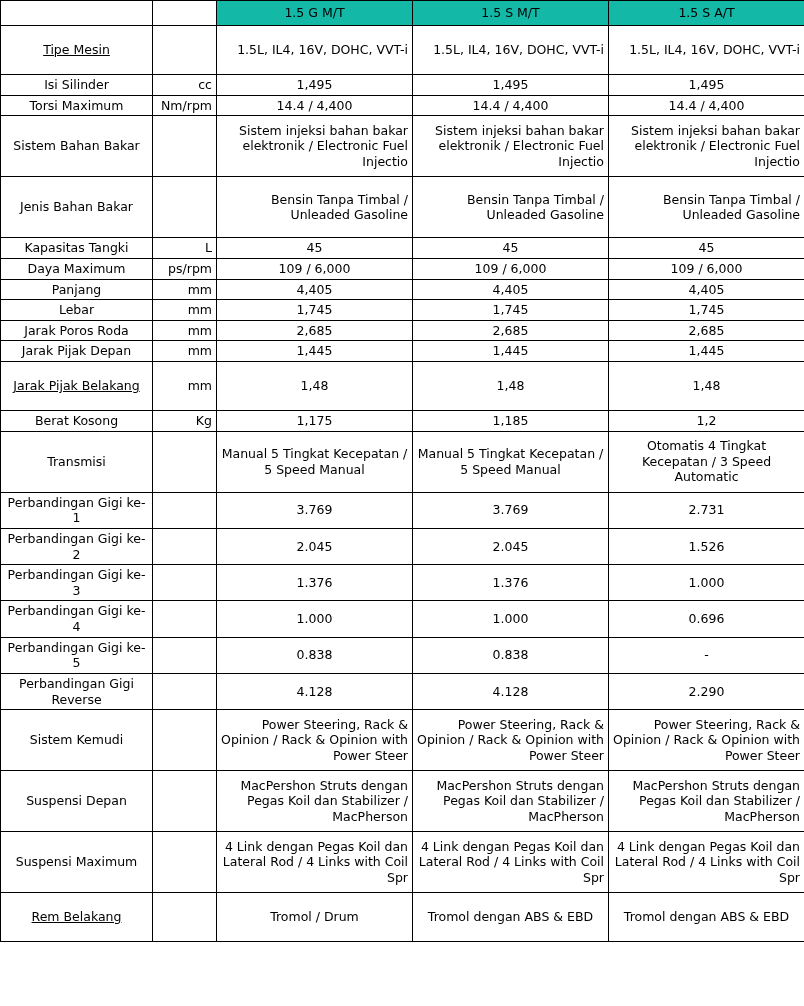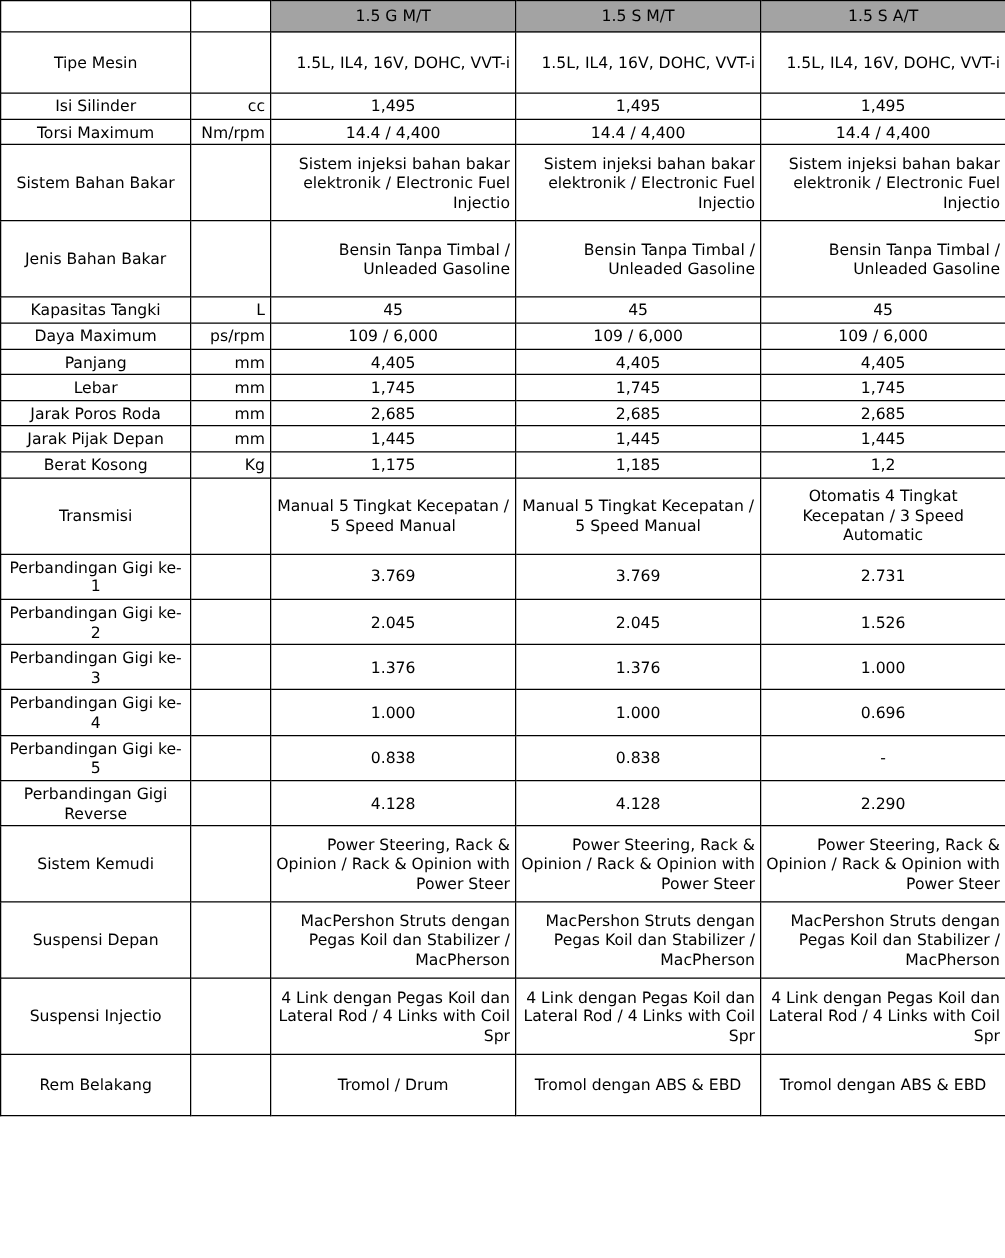--- a/index.html
+++ b/index.html
@@ -26,21 +26,21 @@
     vertical-align: middle;
     line-height: 1.25;
     font-weight: normal;
   }
   
   col.c-label { width: 152px; }
   col.c-unit  { width: 64px; }
   col.c-var   { width: 196px; }
 
   thead td.hdr {
-    background: #a3a3a3;
+    background: #14b8a6;
     color: #ffffff;
     text-align: center;
     font-size: 13px;
     font-weight: normal;
     height: 20px;
     padding: 1px 2px;
   }
   thead td.hdr-blank {
     background: #ffffff;
     border: 1px solid #000000;
@@ -53,21 +53,21 @@
     padding-right: 6px;
   }
   td.val {
     text-align: center;
   }
   td.val-left {
     text-align: right;
     padding-left: 8px;
   }
   td.tall { height: 56px; }
-  td.tall2 { height: 44px; }
+  td.tall2 { height: 44px; text-decoration: underline; }
 </style>
 </head>
 <body>
 
 <table id="spec-table">
   <colgroup>
     <col class="c-label">
     <col class="c-unit">
     <col class="c-var">
     <col class="c-var">
@@ -154,20 +154,27 @@
         <td class="val">2,685</td>
       </tr>
       <tr>
         <td class="label ">Jarak Pijak Depan</td>
         <td class="unit">mm</td>
         <td class="val">1,445</td>
         <td class="val">1,445</td>
         <td class="val">1,445</td>
       </tr>
       <tr>
+        <td class="label tall2">Jarak Pijak Belakang</td>
+        <td class="unit">mm</td>
+        <td class="val">1,48</td>
+        <td class="val">1,48</td>
+        <td class="val">1,48</td>
+      </tr>
+      <tr>
         <td class="label ">Berat Kosong</td>
         <td class="unit">Kg</td>
         <td class="val">1,175</td>
         <td class="val">1,185</td>
         <td class="val">1,2</td>
       </tr>
       <tr>
         <td class="label tall">Transmisi</td>
         <td class="unit"></td>
         <td class="val">Manual 5 Tingkat Kecepatan / 5 Speed Manual</td>
@@ -224,21 +231,21 @@
         <td class="val-left">Power Steering, Rack &amp; Opinion / Rack &amp; Opinion with Power Steer</td>
       </tr>
       <tr>
         <td class="label tall">Suspensi Depan</td>
         <td class="unit"></td>
         <td class="val-left">MacPershon Struts dengan Pegas Koil dan Stabilizer / MacPherson</td>
         <td class="val-left">MacPershon Struts dengan Pegas Koil dan Stabilizer / MacPherson</td>
         <td class="val-left">MacPershon Struts dengan Pegas Koil dan Stabilizer / MacPherson</td>
       </tr>
       <tr>
-        <td class="label tall">Suspensi Injectio</td>
+        <td class="label tall">Suspensi Maximum</td>
         <td class="unit"></td>
         <td class="val-left">4 Link dengan Pegas Koil dan Lateral Rod / 4 Links with Coil Spr</td>
         <td class="val-left">4 Link dengan Pegas Koil dan Lateral Rod / 4 Links with Coil Spr</td>
         <td class="val-left">4 Link dengan Pegas Koil dan Lateral Rod / 4 Links with Coil Spr</td>
       </tr>
       <tr>
         <td class="label tall2">Rem Belakang</td>
         <td class="unit"></td>
         <td class="val">Tromol / Drum</td>
         <td class="val">Tromol dengan ABS &amp; EBD</td>

